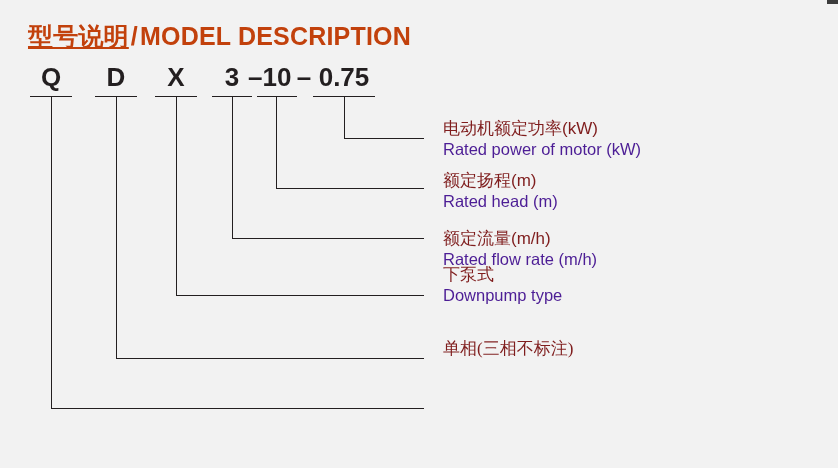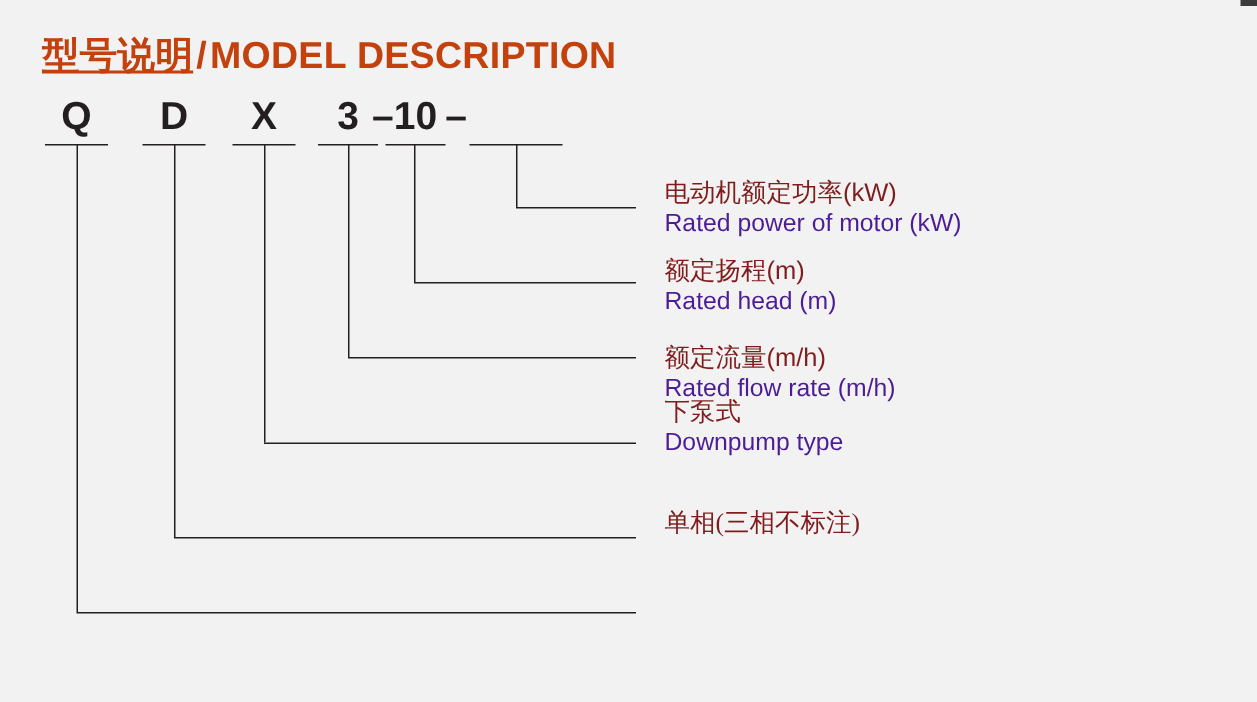--- a/index.html
+++ b/index.html
@@ -112,20 +112,21 @@
     <span class="cjk">型号说明</span><span class="sep">/</span><span class="latin">MODEL DESCRIPTION</span>
   </div>
 
   <div class="code-seg" style="left:30px;  width:42px;">Q</div>
   <div class="code-seg" style="left:95px;  width:42px;">D</div>
   <div class="code-seg" style="left:155px; width:42px;">X</div>
   <div class="code-seg" style="left:212px; width:40px;">3</div>
   <div class="dash" style="left:248px; width:14px;">–</div>
   <div class="code-seg" style="left:257px; width:40px;">10</div>
   <div class="dash" style="left:296px; width:16px;">–</div>
+  <div class="code-seg" style="left:313px; width:62px;">0.75</div>
 
   <div class="hline" style="left:30px;  top:96px; width:42px;"></div>
   <div class="hline" style="left:95px;  top:96px; width:42px;"></div>
   <div class="hline" style="left:155px; top:96px; width:42px;"></div>
   <div class="hline" style="left:212px; top:96px; width:40px;"></div>
   <div class="hline" style="left:257px; top:96px; width:40px;"></div>
   <div class="hline" style="left:313px; top:96px; width:62px;"></div>
 
   <div class="vline" style="left:344px; top:96px;  height:42px;"></div>
   <div class="hline" style="left:344px; top:138px; width:80px;"></div>

